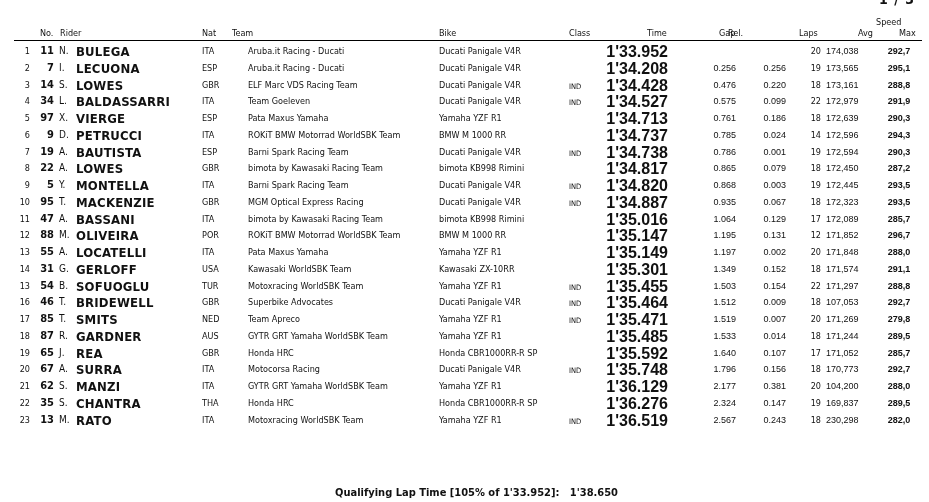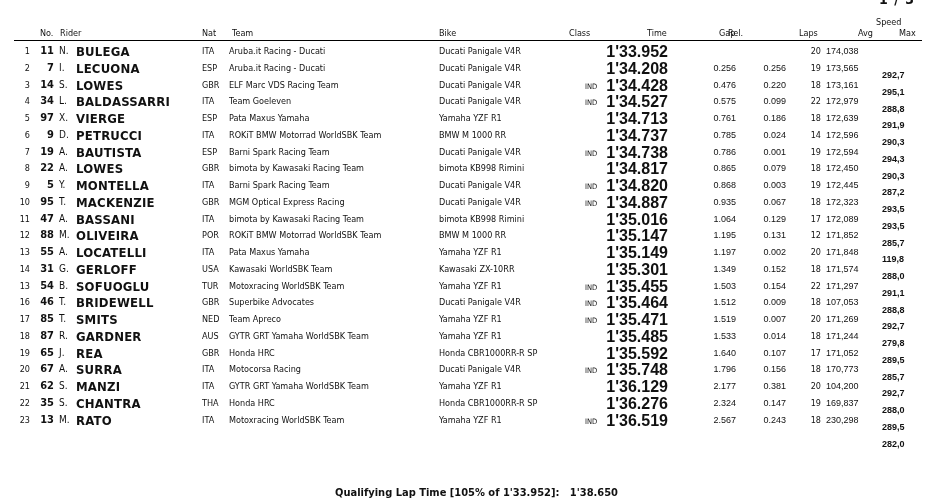--- a/index.html
+++ b/index.html
@@ -11,30 +11,30 @@
   .hdr .speed { top:17px;margin-left:8px; }
   .rule { position:absolute; left:14px; width:908px; top:40px; height:0; border-top:1.5px solid #000; }
   .rows { position:absolute; top:43px; left:0; width:929px; }
   .row { position:relative; height:16.75px; font-size:9px; }
   .row span { position:absolute; top:3px; white-space:nowrap; }
   .c-pos { left:14px; width:16px; text-align:right; font-size:9px; }
   .c-no { left:34px; width:20px; text-align:right; font-weight:bold; font-size:11px; top:1px !important; }
   .c-first { left:59px; font-size:10px; top:2px !important; }
   .c-last { left:76px; font-weight:bold; font-size:13px; top:1px !important; letter-spacing:0.2px; }
   .c-nat { left:202px; }
-  .c-team { left:229px; }
+  .c-team { left:248px; }
   .c-bike { left:439px; }
-  .c-class { left:569px; font-size:7.5px; top:5px !important;margin-left:16px; }
+  .c-class { left:569px; font-size:7.5px; top:5px !important; }
   .c-time { left:600px; width:68px; text-align:right; font-weight:bold; font-size:16px; top:0px !important;
             font-family:"Liberation Sans",sans-serif; }
   .c-gap { left:700px; width:36px; text-align:right; font-family:"Liberation Sans",sans-serif; }
   .c-rel { left:750px; width:36px; text-align:right; font-family:"Liberation Sans",sans-serif; }
   .c-laps { left:798px; width:23px; text-align:right; }
   .c-avg { left:826px; width:45px; text-align:left; font-family:"Liberation Sans",sans-serif; }
-  .c-max { left:882px; width:34px; text-align:left; font-weight:bold; font-family:"Liberation Sans",sans-serif;margin-top:24px; }
+  .c-max { left:882px; width:34px; text-align:center; font-weight:bold; font-family:"Liberation Sans",sans-serif; }
   .footer { position:absolute; top:486px; left:12px; width:929px; text-align:center; font-size:11px; font-weight:bold; }
   .footer span { white-space:pre; }
 </style>
 </head>
 <body>
 
 <div class="page-num">1 / 3</div>
 
 <div class="hdr">
   <span style="left:40px">No.</span>
@@ -237,21 +237,21 @@
       <span class="c-last">OLIVEIRA</span>
       <span class="c-nat">POR</span>
       <span class="c-team">ROKiT BMW Motorrad WorldSBK Team</span>
       <span class="c-bike">BMW M 1000 RR</span>
       <span class="c-class"></span>
       <span class="c-time">1'35.147</span>
       <span class="c-gap">1.195</span>
       <span class="c-rel">0.131</span>
       <span class="c-laps">12</span>
       <span class="c-avg">171,852</span>
-      <span class="c-max">119,8</span>
+      <span class="c-max">296,7</span>
     </div>
     <div class="row">
       <span class="c-pos">13</span>
       <span class="c-no">55</span>
       <span class="c-first">A.</span>
       <span class="c-last">LOCATELLI</span>
       <span class="c-nat">ITA</span>
       <span class="c-team">Pata Maxus Yamaha</span>
       <span class="c-bike">Yamaha YZF R1</span>
       <span class="c-class"></span>

